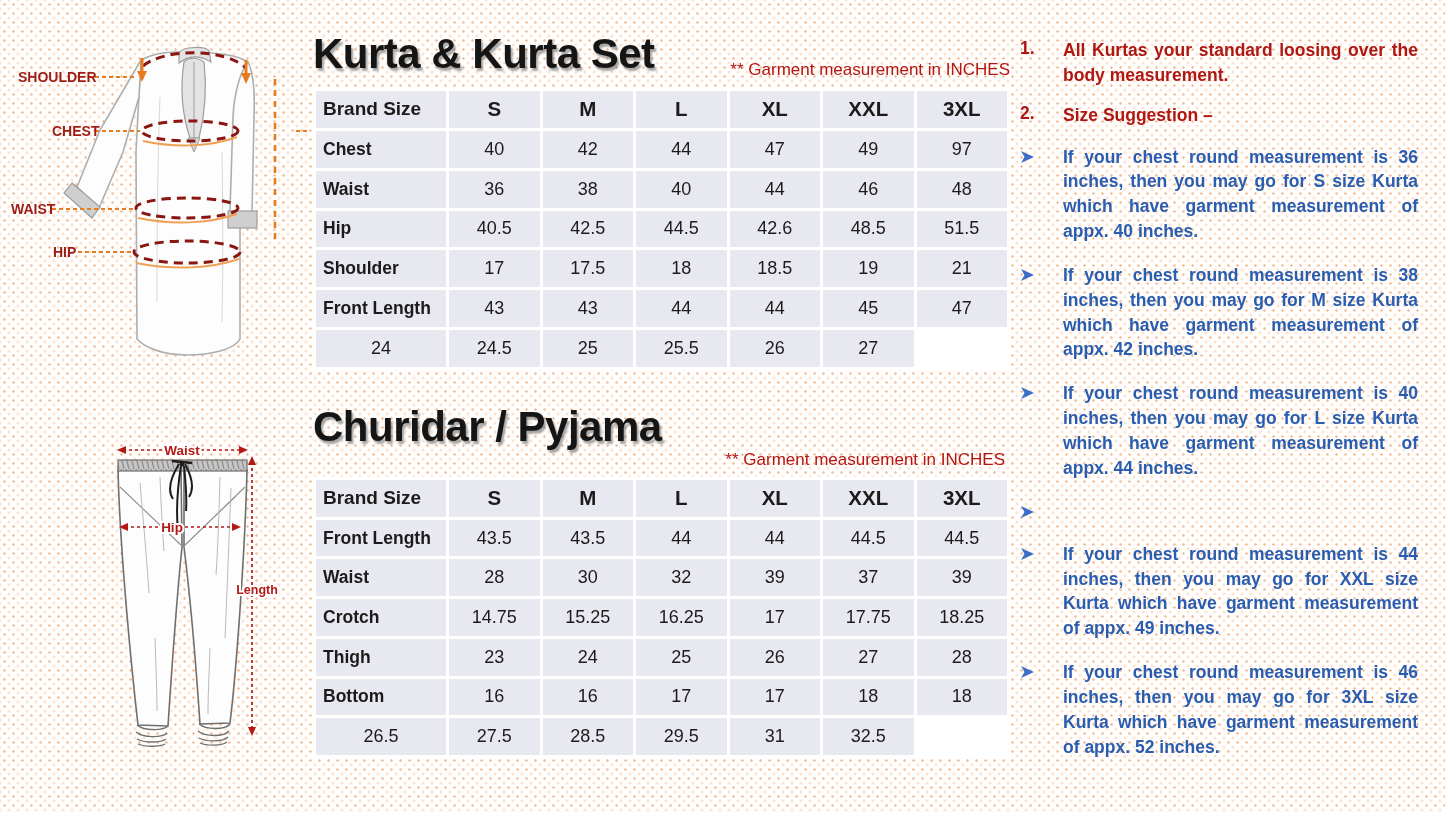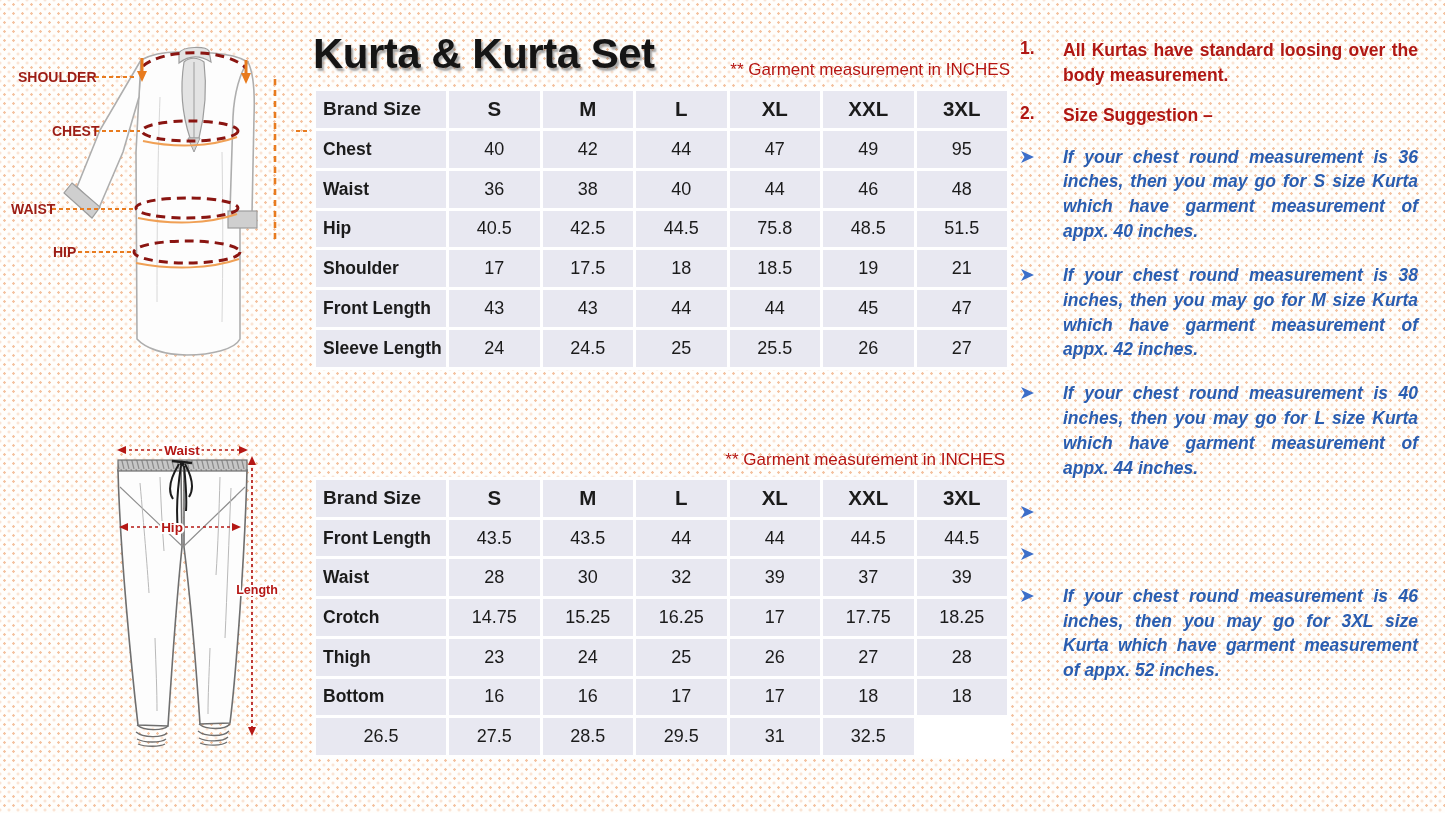--- a/index.html
+++ b/index.html
@@ -59,21 +59,21 @@
   
   .notes-panel { position:absolute; left:1020px; top:38px; width:398px; }
   .num-item { display:flex; margin-bottom:15px; }
   .num-item .num  {
     width:43px; flex:none; font-size:17.5px; font-weight:bold; color:#b01713;
   }
   .num-item .txt  {
     flex:1; font-size:17.5px; font-weight:bold; color:#b01713;
     line-height:1.42; text-align:justify;
   }
-  .bullet-item { display:flex; margin-bottom:19px;font-style:italic; }
+  .bullet-item { display:flex; margin-bottom:19px; }
   .bullet-marker { width:43px; flex:none; padding-top:5px; }
   .bullet-text {
     flex:1; font-size:17.5px; font-weight:bold; color:#2a5db0;
     line-height:1.42; text-align:justify;
   }
 </style>
 </head>
 <body>
 
 <div class="canvas">
@@ -177,58 +177,58 @@
       <div class="cell head">L</div>
       <div class="cell head">XL</div>
       <div class="cell head">XXL</div>
       <div class="cell head">3XL</div>
       <div class="cell label">Chest</div>
       <div class="cell">40</div>
       <div class="cell">42</div>
       <div class="cell">44</div>
       <div class="cell">47</div>
       <div class="cell">49</div>
-      <div class="cell">95</div>
+      <div class="cell">97</div>
       <div class="cell label">Waist</div>
       <div class="cell">36</div>
       <div class="cell">38</div>
       <div class="cell">40</div>
       <div class="cell">44</div>
       <div class="cell">46</div>
       <div class="cell">48</div>
       <div class="cell label">Hip</div>
       <div class="cell">40.5</div>
       <div class="cell">42.5</div>
       <div class="cell">44.5</div>
-      <div class="cell">75.8</div>
+      <div class="cell">42.6</div>
       <div class="cell">48.5</div>
       <div class="cell">51.5</div>
       <div class="cell label">Shoulder</div>
       <div class="cell">17</div>
       <div class="cell">17.5</div>
       <div class="cell">18</div>
       <div class="cell">18.5</div>
       <div class="cell">19</div>
       <div class="cell">21</div>
       <div class="cell label">Front Length</div>
       <div class="cell">43</div>
       <div class="cell">43</div>
       <div class="cell">44</div>
       <div class="cell">44</div>
       <div class="cell">45</div>
       <div class="cell">47</div>
-      <div class="cell label">Sleeve Length</div>
       <div class="cell">24</div>
       <div class="cell">24.5</div>
       <div class="cell">25</div>
       <div class="cell">25.5</div>
       <div class="cell">26</div>
       <div class="cell">27</div>
     </div>
 
+  <div class="sec-title churidar-title">Churidar / Pyjama</div>
   <div class="measure-note churidar-note">** Garment measurement in INCHES</div>
   <div class="size-table" id="churidar-table">
       <div class="cell head label">Brand Size</div>
       <div class="cell head">S</div>
       <div class="cell head">M</div>
       <div class="cell head">L</div>
       <div class="cell head">XL</div>
       <div class="cell head">XXL</div>
       <div class="cell head">3XL</div>
       <div class="cell label">Front Length</div>
@@ -270,21 +270,21 @@
       <div class="cell">27.5</div>
       <div class="cell">28.5</div>
       <div class="cell">29.5</div>
       <div class="cell">31</div>
       <div class="cell">32.5</div>
     </div>
 
   <div class="notes-panel">
     <div class="num-item">
       <span class="num">1.</span>
-      <span class="txt">All Kurtas have standard loosing over the body measurement.</span>
+      <span class="txt">All Kurtas your standard loosing over the body measurement.</span>
     </div>
     <div class="num-item" style="margin-bottom:17px;">
       <span class="num">2.</span>
       <span class="txt">Size Suggestion –</span>
     </div>
     <div class="bullets">
         <div class="bullet-item">
           <span class="bullet-marker"><svg width="15" height="14" viewBox="0 0 15 14">
               <path d="M1,1 L14,7 L1,13 L4.5,7 Z" fill="#3c6ec9"></path>
             </svg></span>
@@ -304,20 +304,21 @@
         </div>
         <div class="bullet-item">
           <span class="bullet-marker"><svg width="15" height="14" viewBox="0 0 15 14">
               <path d="M1,1 L14,7 L1,13 L4.5,7 Z" fill="#3c6ec9"></path>
             </svg></span>
         </div>
         <div class="bullet-item">
           <span class="bullet-marker"><svg width="15" height="14" viewBox="0 0 15 14">
               <path d="M1,1 L14,7 L1,13 L4.5,7 Z" fill="#3c6ec9"></path>
             </svg></span>
+          <span class="bullet-text">If your chest round measurement is 44 inches, then you may go for XXL size Kurta which have garment measurement of appx. 49 inches.</span>
         </div>
         <div class="bullet-item">
           <span class="bullet-marker"><svg width="15" height="14" viewBox="0 0 15 14">
               <path d="M1,1 L14,7 L1,13 L4.5,7 Z" fill="#3c6ec9"></path>
             </svg></span>
           <span class="bullet-text">If your chest round measurement is 46 inches, then you may go for 3XL size Kurta which have garment measurement of appx. 52 inches.</span>
         </div>
       </div>
   </div>
 

